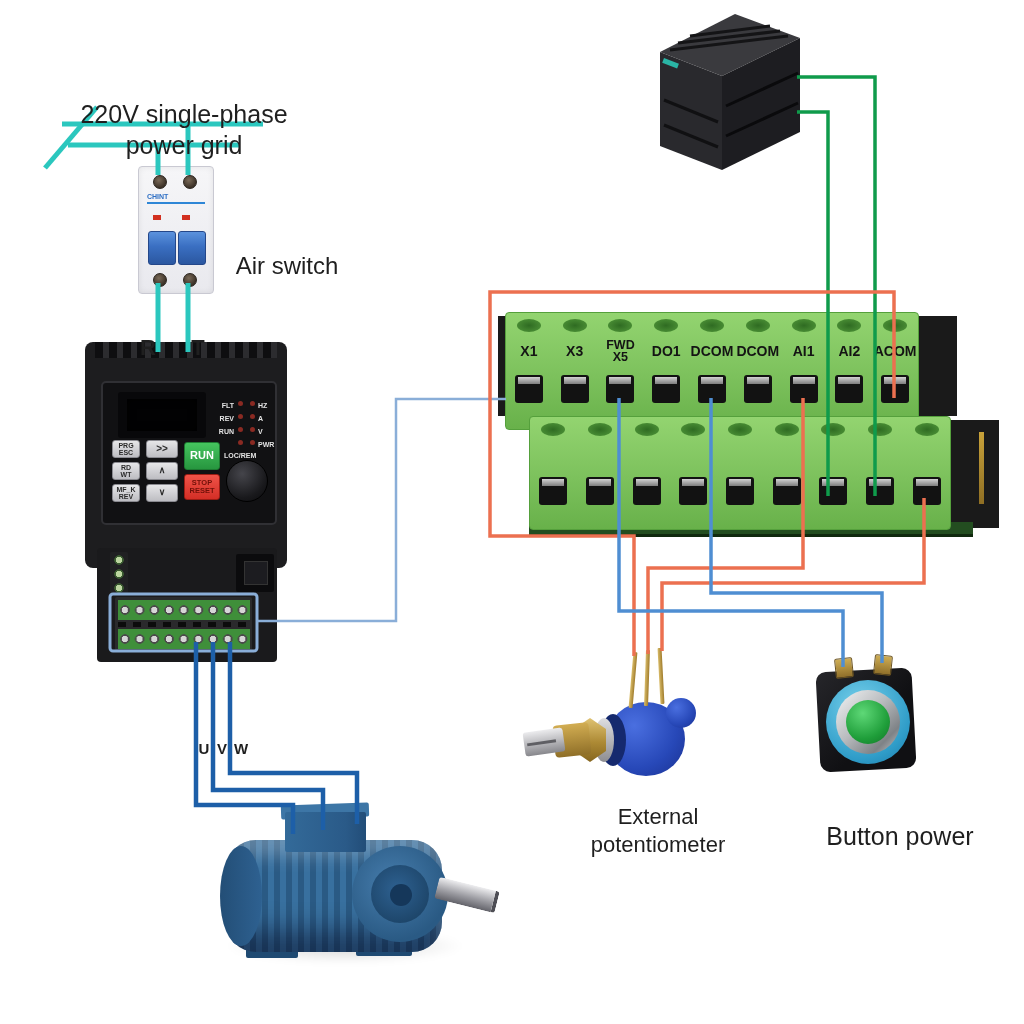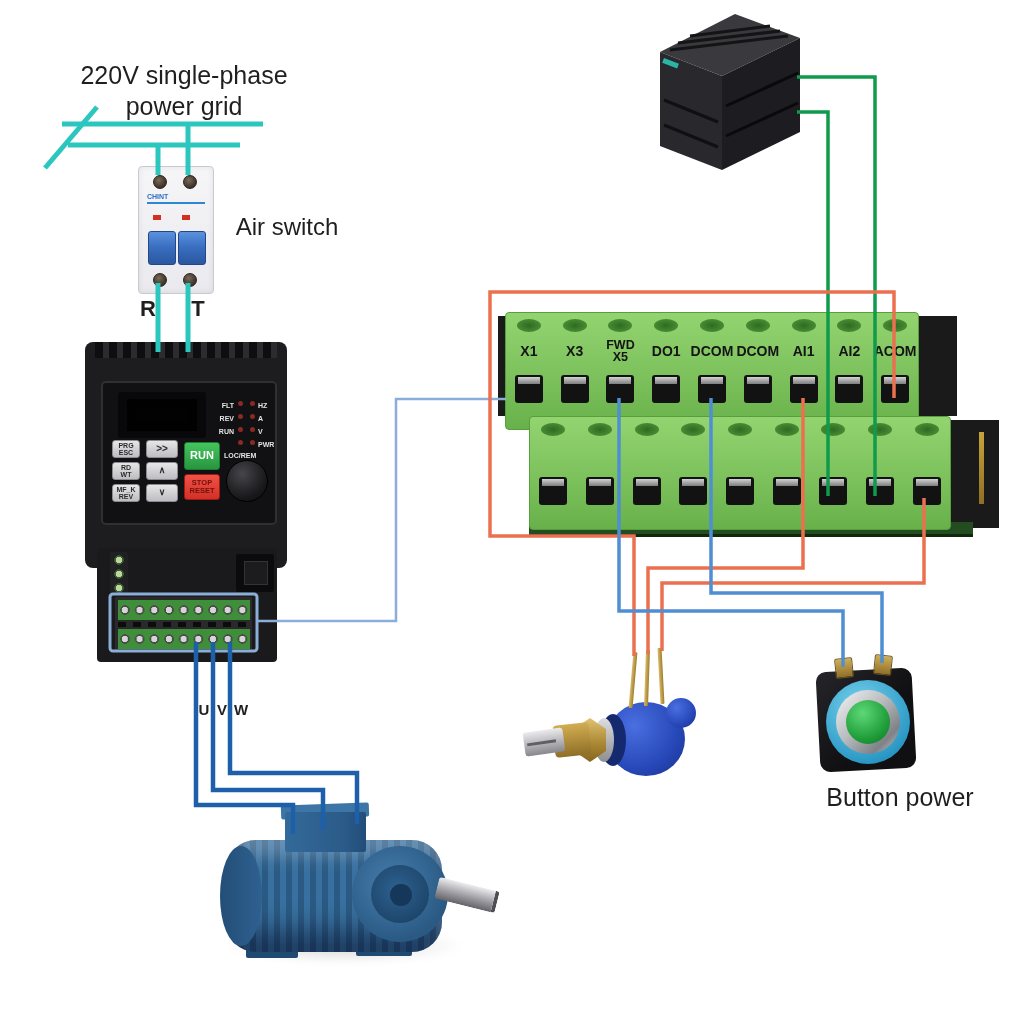--- a/index.html
+++ b/index.html
@@ -1,19 +1,19 @@
 <!DOCTYPE html>
 <html style="--teal: #2bc7be; --wire-green: #0f9b4b; --wire-orange: #ec7050; --wire-blue: #4f8ed2; --wire-dark-blue: #1d5fa8; --pointer-blue: #8aaed8; --run-green: #2fae4e; --stop-red: #e8413a; --terminal-green: #7cc15c; --motor-blue: #2f6394; --button-green: #21a13e;"><head>
 <meta charset="utf-8">
 <style>
   html,body{margin:0;padding:0;background:#fff;font-family:"Liberation Sans",sans-serif;}
   #canvas{position:relative;width:1024px;height:1024px;background:#fff;overflow:hidden;}
   .abs{position:absolute;}
   .pre{white-space:pre-line;}
-  .lbl{color:#1f1f1f;text-align:center;}
+  .lbl{color:#1f1f1f;text-align:center;margin-top:39px;}
   
   svg.overlay{position:absolute;left:0;top:0;width:1024px;height:1024px;z-index:30;pointer-events:none;}
   .wt{stroke:var(--teal);stroke-width:5;fill:none;}
   .wg{stroke:var(--wire-green);stroke-width:3.5;fill:none;}
   .wo{stroke:var(--wire-orange);stroke-width:3.5;fill:none;}
   .wb{stroke:var(--wire-blue);stroke-width:3.5;fill:none;}
   .wd{stroke:var(--wire-dark-blue);stroke-width:4.5;fill:none;}
   .wp{stroke:var(--pointer-blue);stroke-width:2.5;fill:none;}
   .hl{stroke:var(--pointer-blue);stroke-width:3;fill:none;}
   
@@ -82,20 +82,22 @@
 </head>
 <body>
 
 <div id="canvas">
 
   <div class="abs lbl pre caption" style="left:58px;top:60px;width:252px;font-size:25px;line-height:1.22;">220V single-phase
 power grid</div>
   <div class="abs lbl caption" style="left:222px;top:213px;width:130px;font-size:24px;">Air switch</div>
   <div class="abs lbl caption" style="left:136px;top:296px;width:24px;font-size:22px;font-weight:700;">R</div>
   <div class="abs lbl caption" style="left:186px;top:296px;width:24px;font-size:22px;font-weight:700;">T</div>
+  <div class="abs lbl pre caption" style="left:577px;top:764px;width:162px;font-size:22px;line-height:1.28;">External
+potentiometer</div>
   <div class="abs lbl caption" style="left:795px;top:783px;width:210px;font-size:25px;">Button power</div>
   <div class="abs lbl caption" style="left:196px;top:701px;width:16px;font-size:15px;font-weight:700;">U</div>
   <div class="abs lbl caption" style="left:214px;top:701px;width:16px;font-size:15px;font-weight:700;">V</div>
   <div class="abs lbl caption" style="left:232px;top:701px;width:18px;font-size:15px;font-weight:700;">W</div>
 
   <div class="abs breaker" style="left:138px;top:166px;width:74px;height:126px;">
     <div class="abs screw" style="left:14px;top:8px;width:12px;height:12px;"></div>
     <div class="abs screw" style="left:44px;top:8px;width:12px;height:12px;"></div>
     <div class="abs" style="left:8px;top:26px;font-size:7px;font-weight:700;color:#2e6fc4;">CHINT</div>
     <div class="abs" style="left:8px;top:35px;width:58px;height:2px;background:#2e86d6;"></div>

